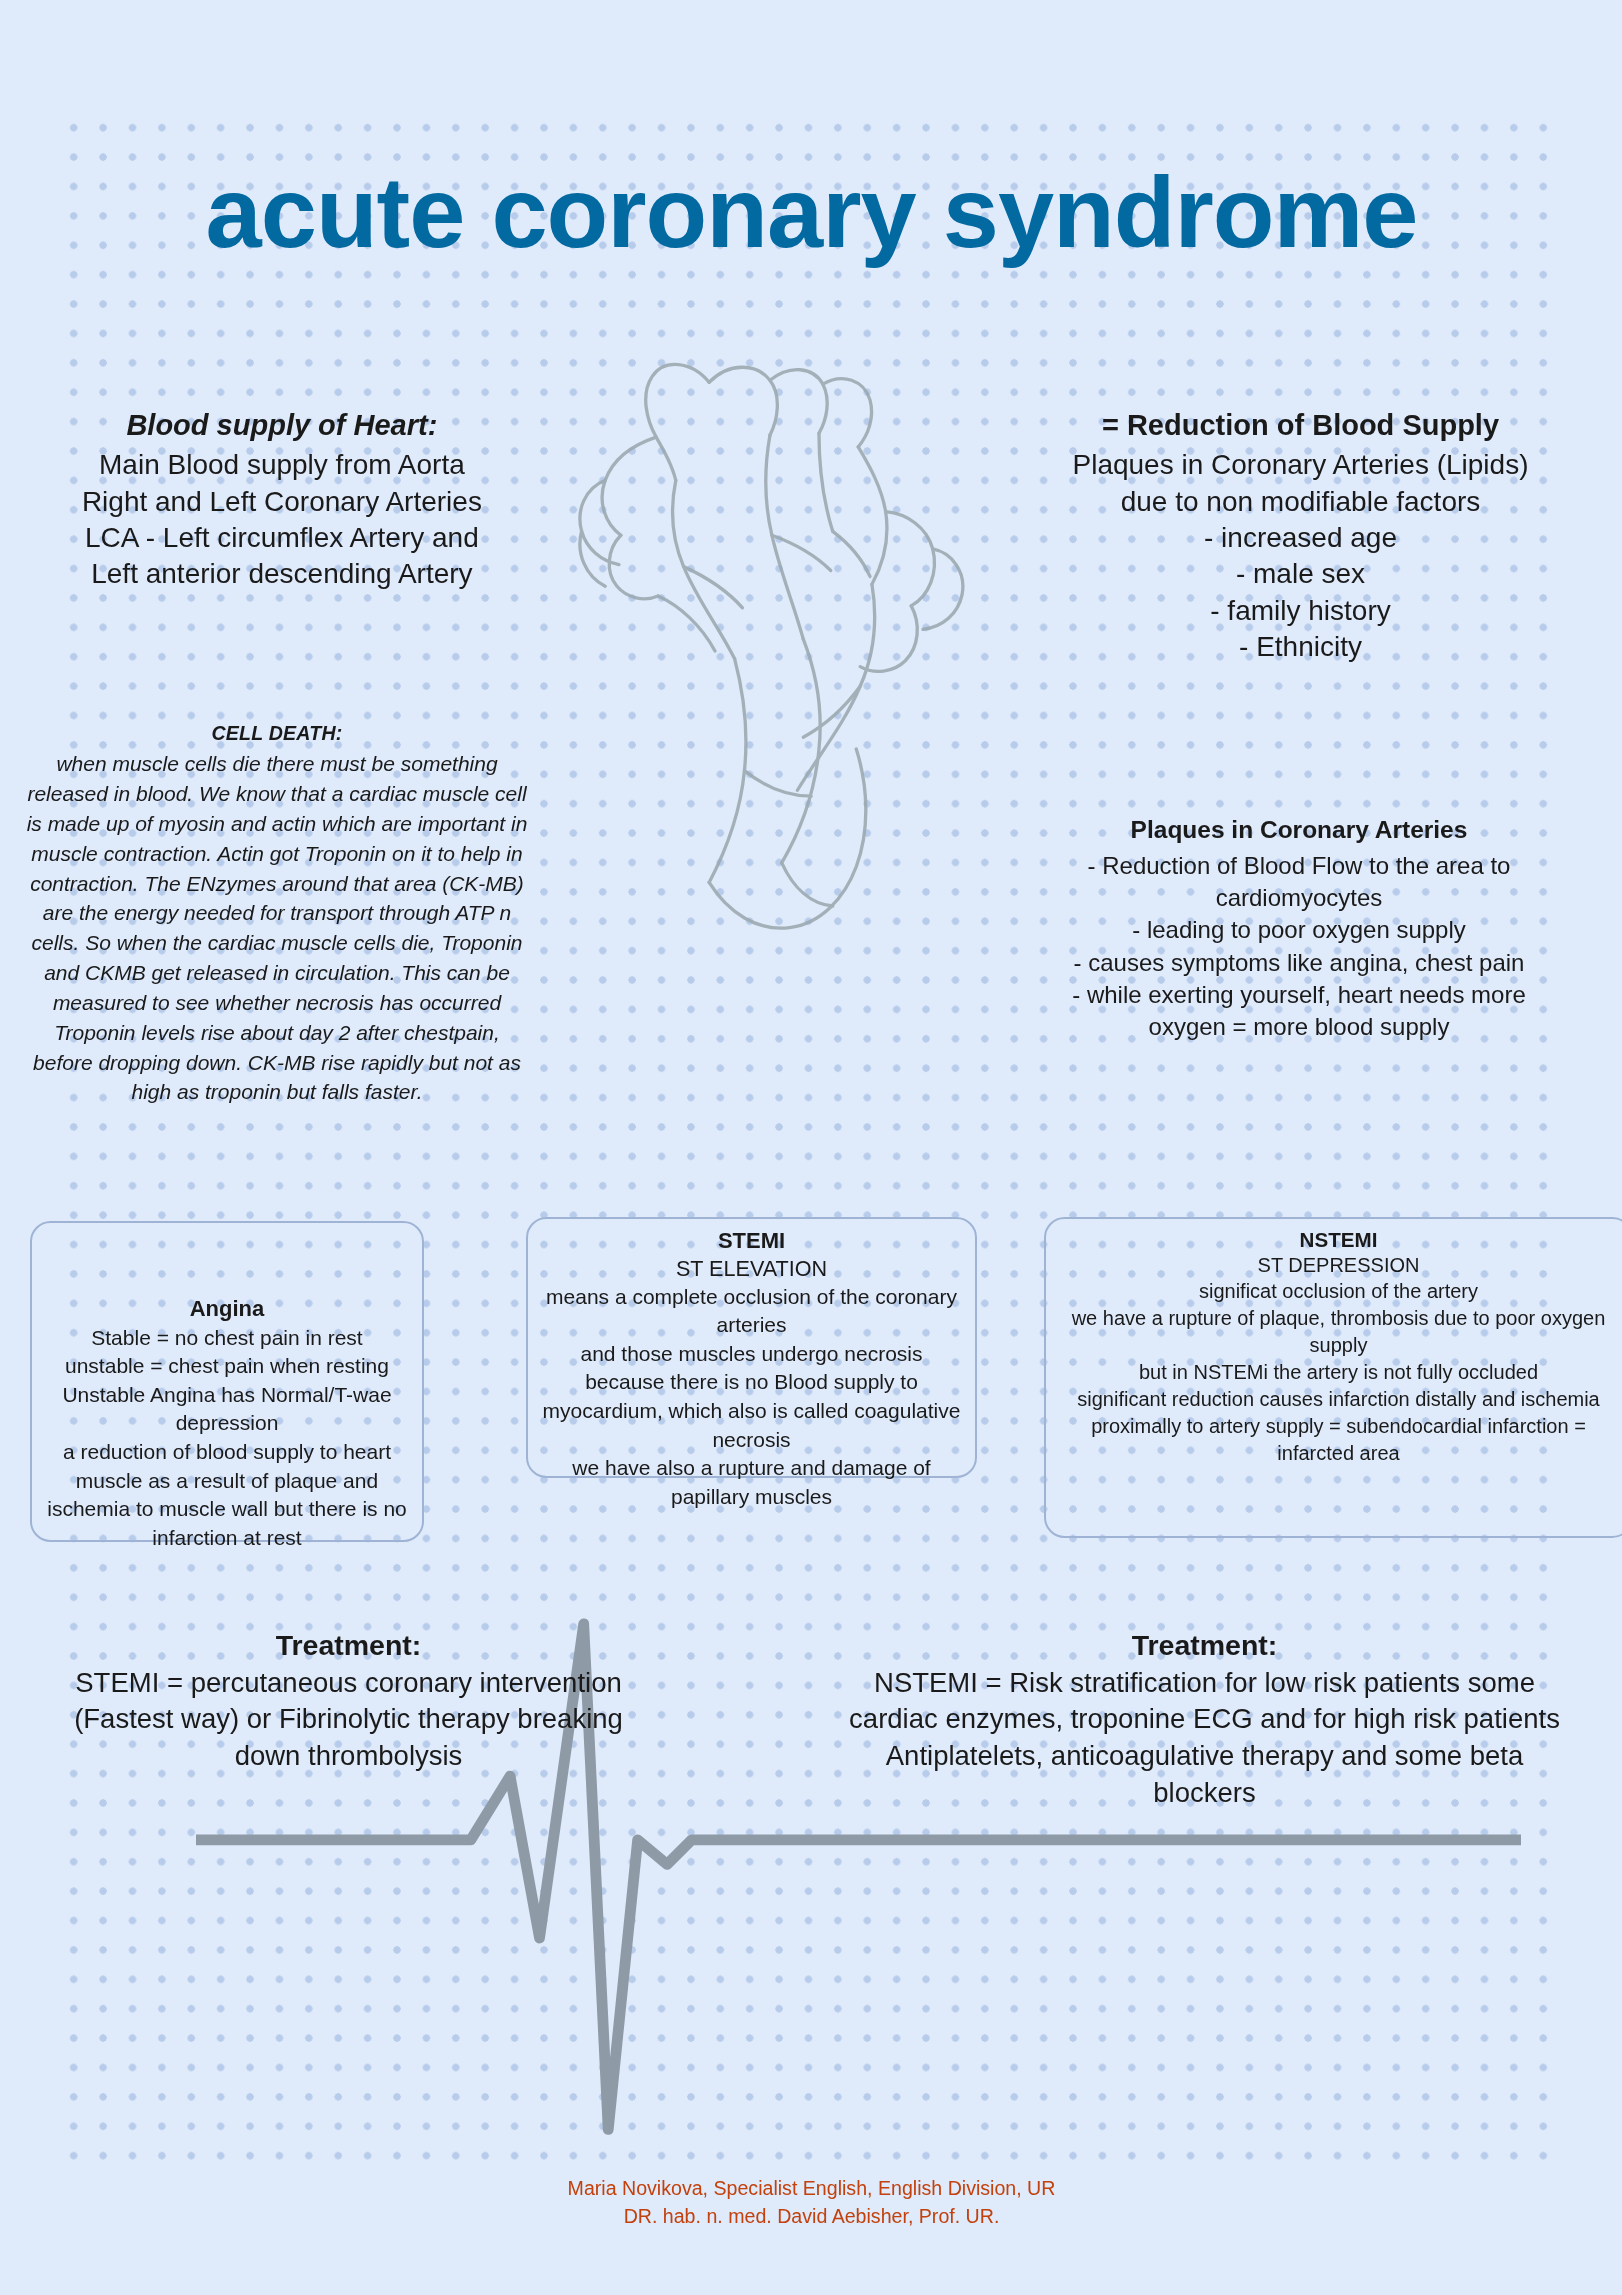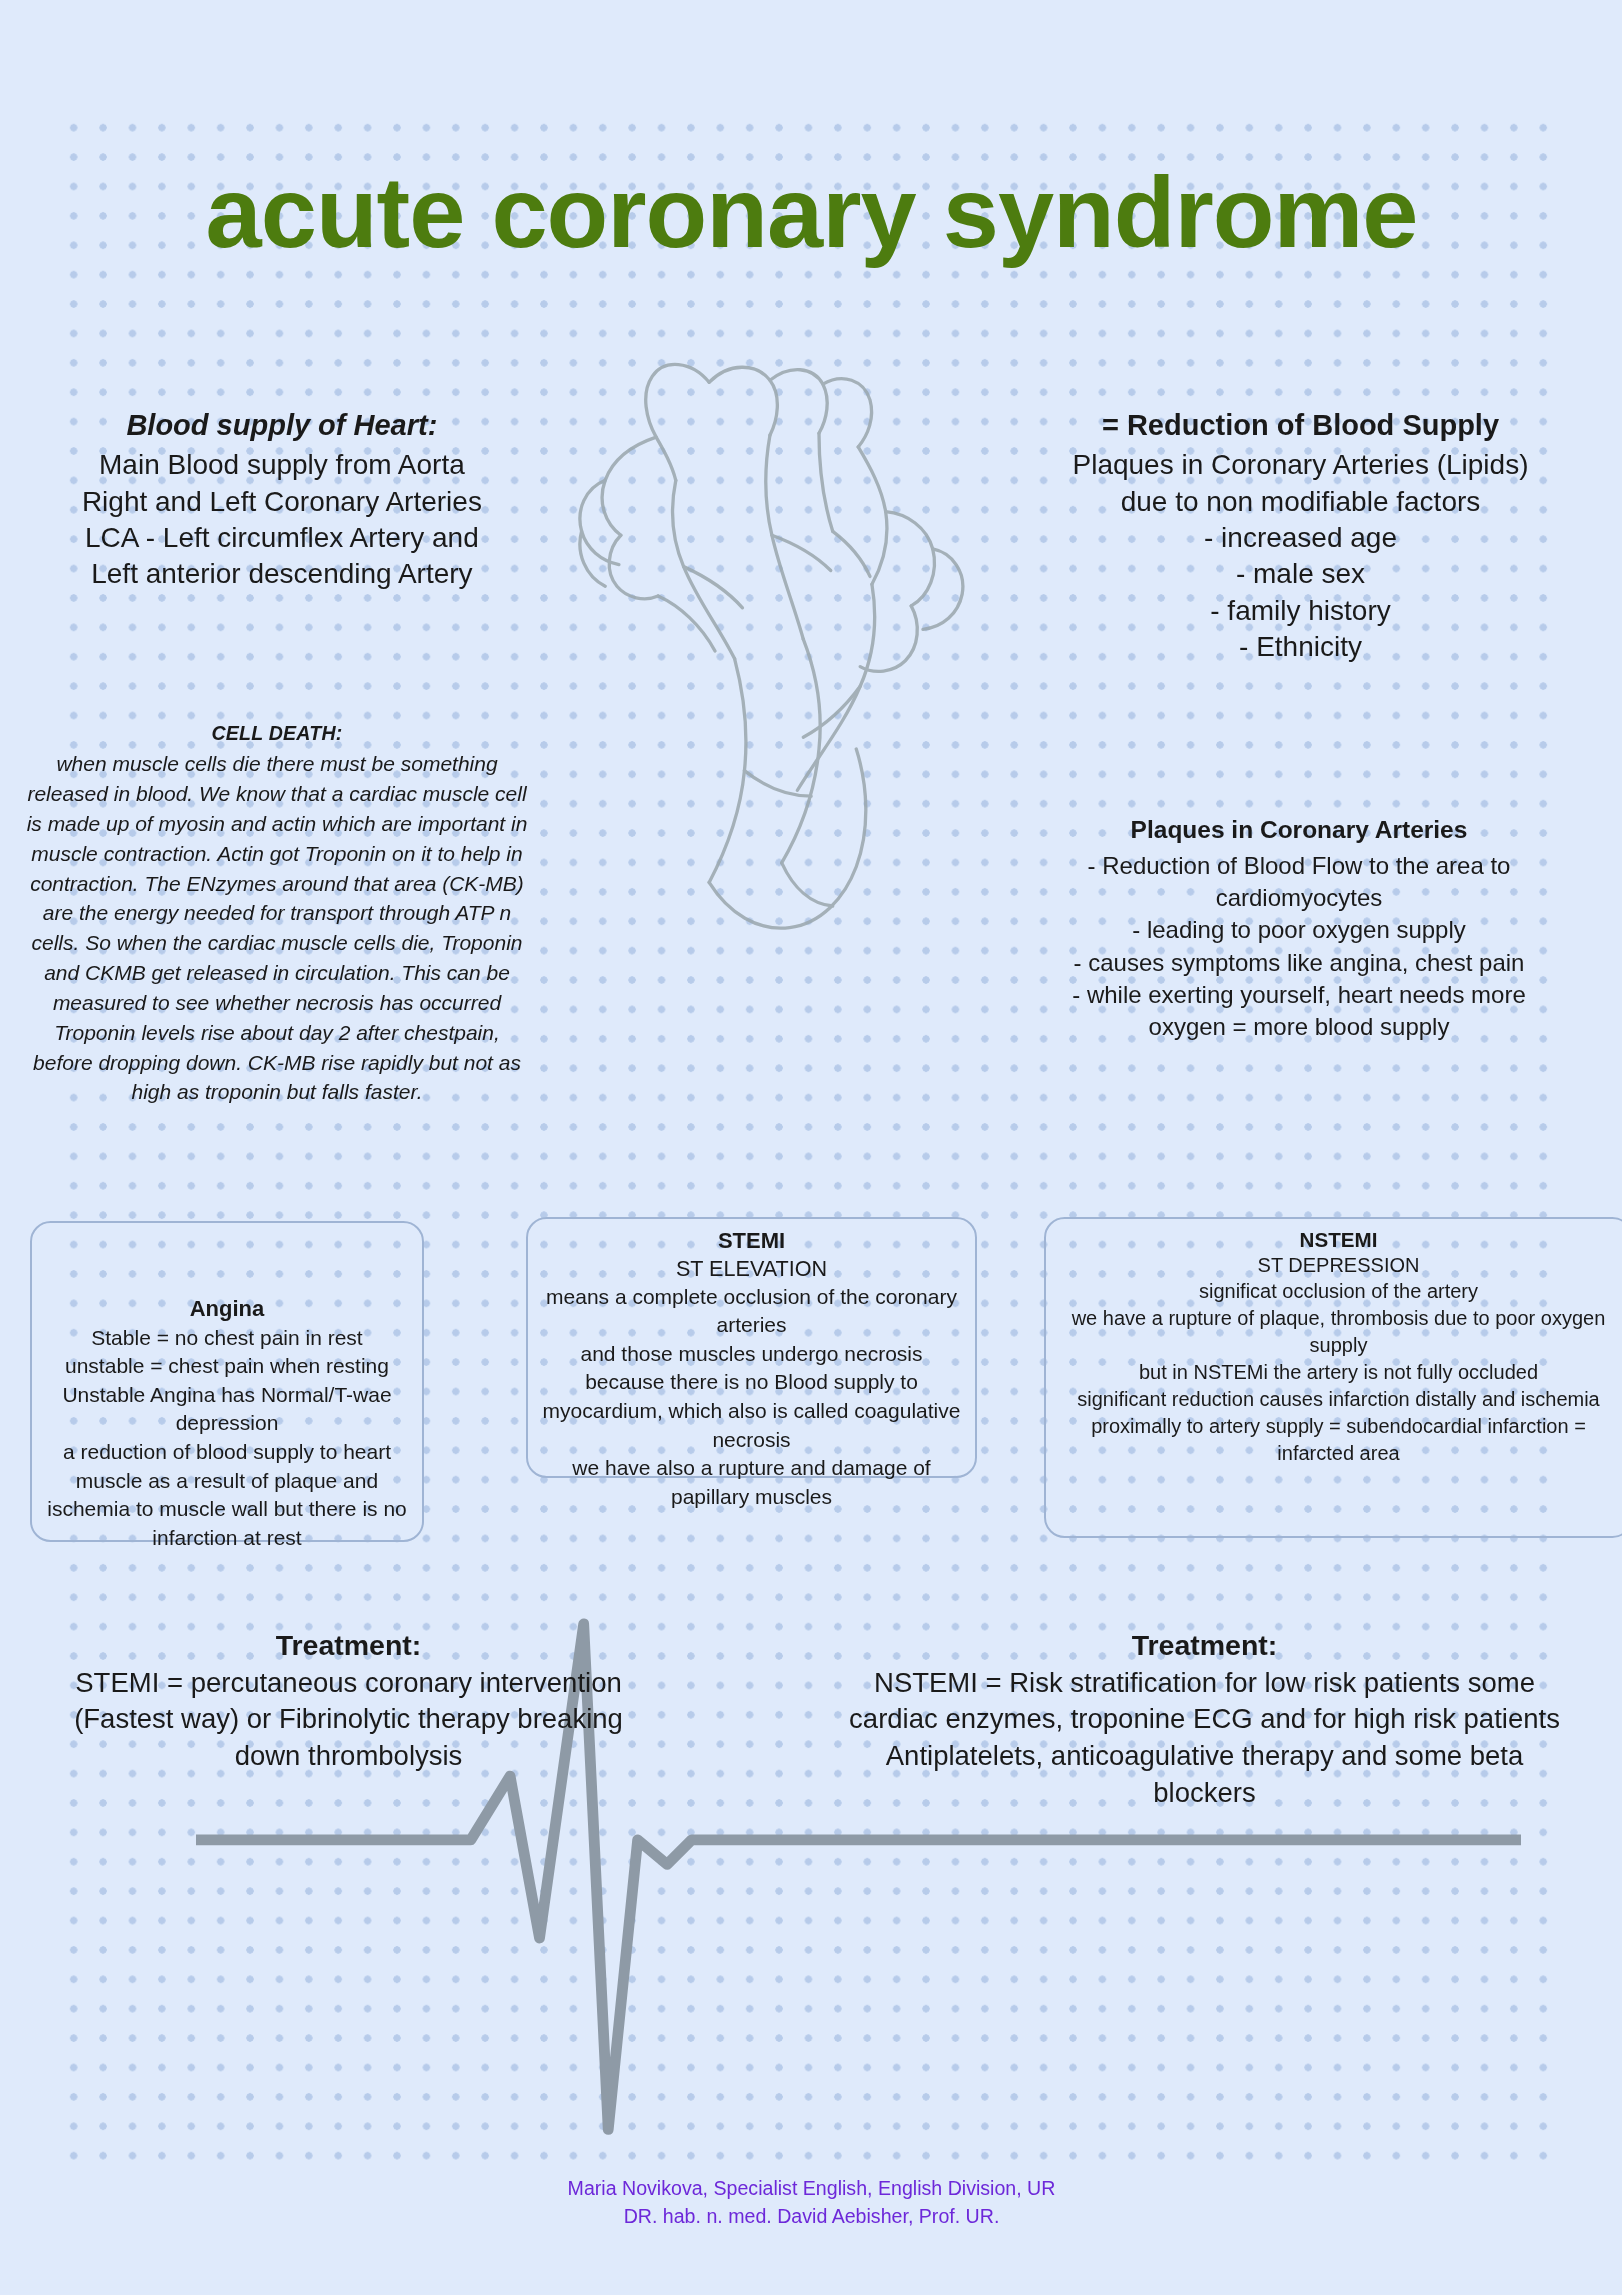--- a/index.html
+++ b/index.html
@@ -37,21 +37,21 @@
   
   .title {
     position: absolute;
     left: 0;
     top: 162px;
     width: 1623px;
     text-align: center;
     font-size: 101px;
     font-weight: 700;
     letter-spacing: -1px;
-    color: #4d7c0f;
+    color: #0369a1;
     line-height: 1;
   }
 
   
   .heart-art {
     position: absolute;
     left: 562px;
     top: 343px;
     width: 461px;
     height: 613px;
@@ -141,21 +141,21 @@
   
   .footer {
     position: absolute;
     z-index: 3;
     left: 0;
     top: 2174px;
     width: 1623px;
     text-align: center;
     font-size: 19.6px;
     line-height: 1.45;
-    color: #6d28d9;
+    color: #c2410c;
   }
 </style>
 </head>
 <body>
 
 <div class="dot-layer"></div>
 
 <div class="page">
 
   <div class="title">acute coronary syndrome</div>

